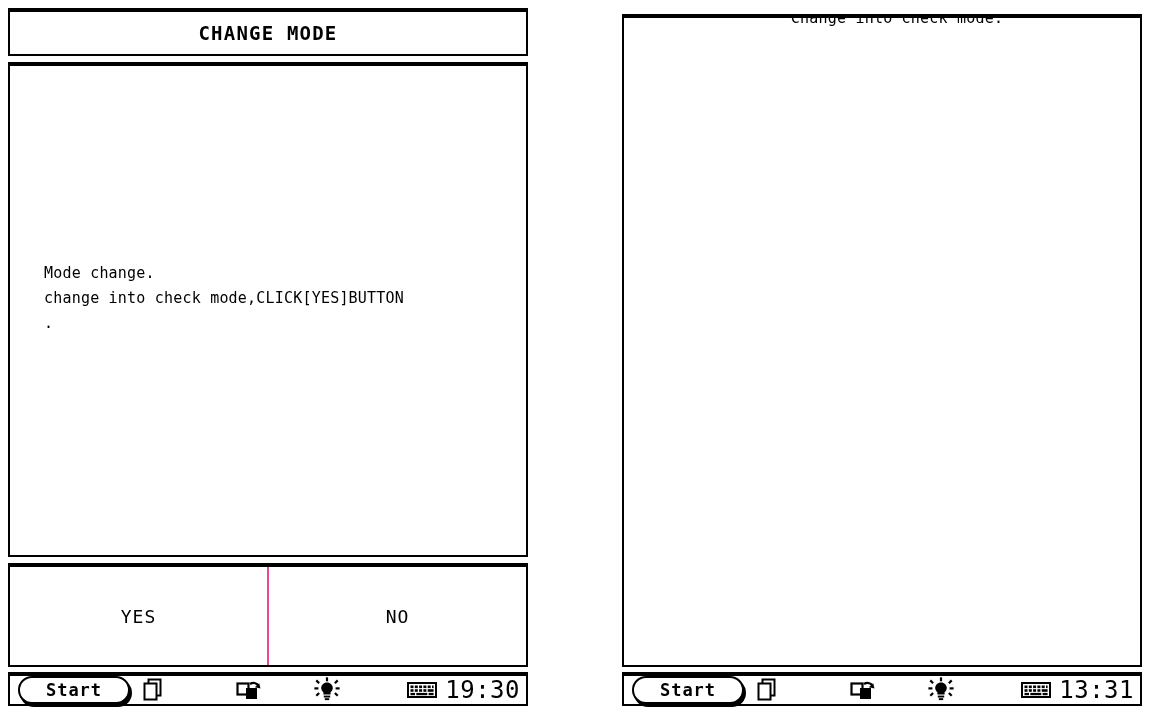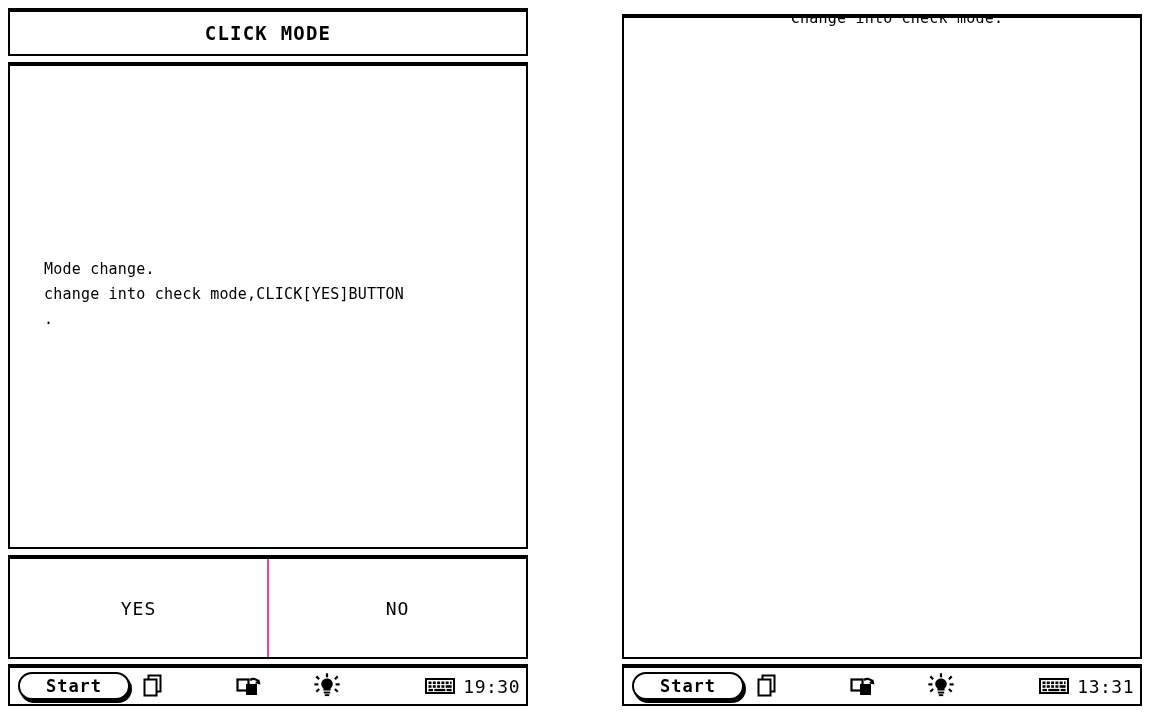--- a/index.html
+++ b/index.html
@@ -112,21 +112,21 @@
     background: #ffffff;
     box-sizing: border-box;
   }
   .btn + .btn {
     border-left: 2px solid #ec4899;
   }
 
   
   .taskbar {
     margin-top: 5px;
-    height: 42px;
+    height: 34px;
     flex: 0 0 auto;
     display: flex;
     align-items: center;
     box-sizing: border-box;
     padding: 0 6px 0 4px;
   }
   .start-btn {
     position: relative;
     height: 28px;
     min-width: 112px;
@@ -151,40 +151,40 @@
     display: inline-flex;
     align-items: center;
     justify-content: center;
     flex: 0 0 auto;
   }
   .tb-spacer-a { width: 72px; }
   .tb-spacer-b { width: 52px; }
   .tb-spacer-c { width: 50px; }
 
   .clock {
-    font-size: 18px;
+    font-size: 24px;
     letter-spacing: 0.5px;
     margin-left: 8px;
     white-space: nowrap;
   }
   .tb-right {
     margin-left: auto;
     display: flex;
     align-items: center;
   }
 </style>
 </head>
 <body>
 
 <div class="screens">
 
   <div class="device left">
 
     <div class="box titlebar">
-      <span class="title-text">CLICK MODE</span>
+      <span class="title-text">CHANGE MODE</span>
     </div>
 
     <div class="box content align-left">
       <div class="content-inner">
         <div class="body-block">
           <div class="msg-line">Mode change.</div>
           <div class="msg-line">change into check mode,CLICK[YES]BUTTON</div>
           <div class="msg-line">.</div>
         </div>
       </div>

